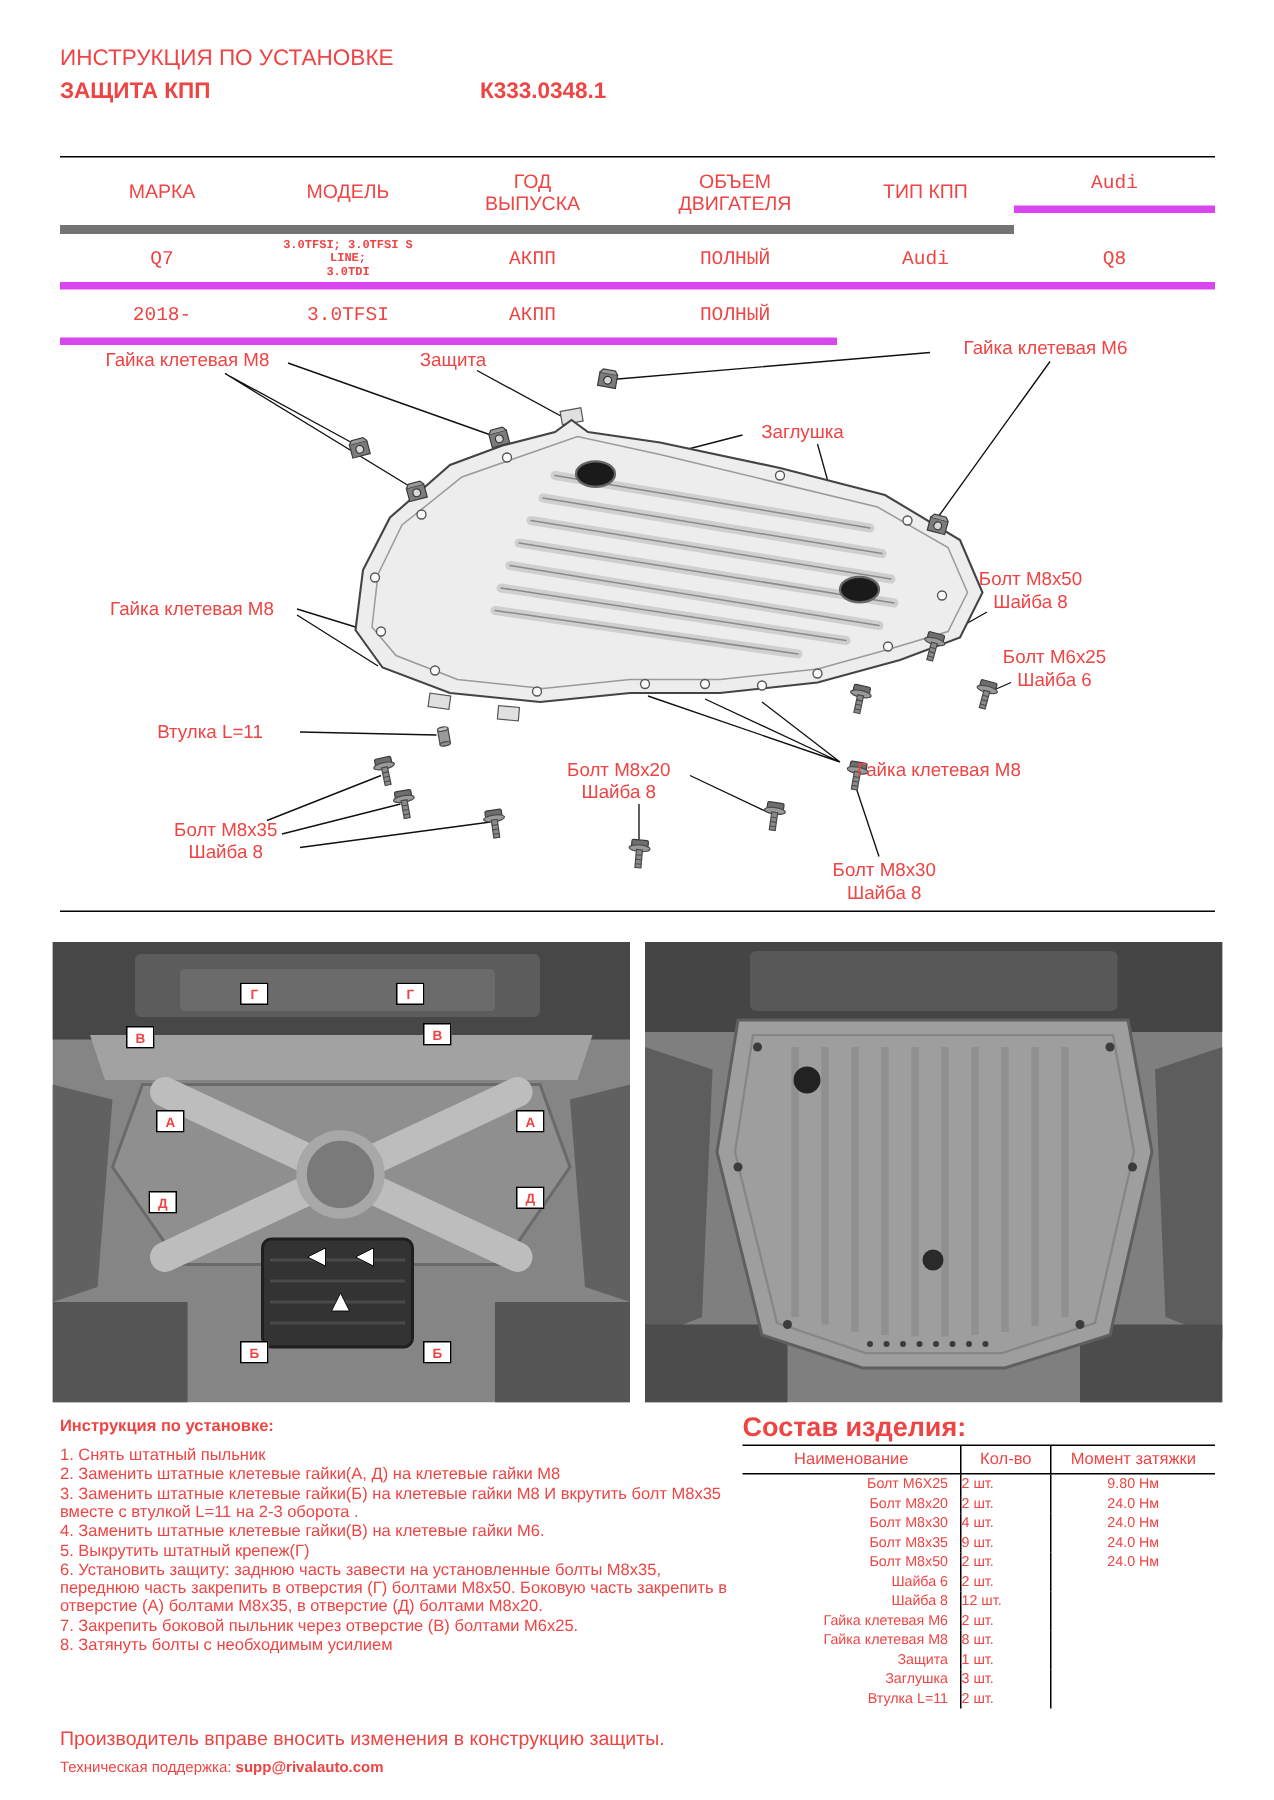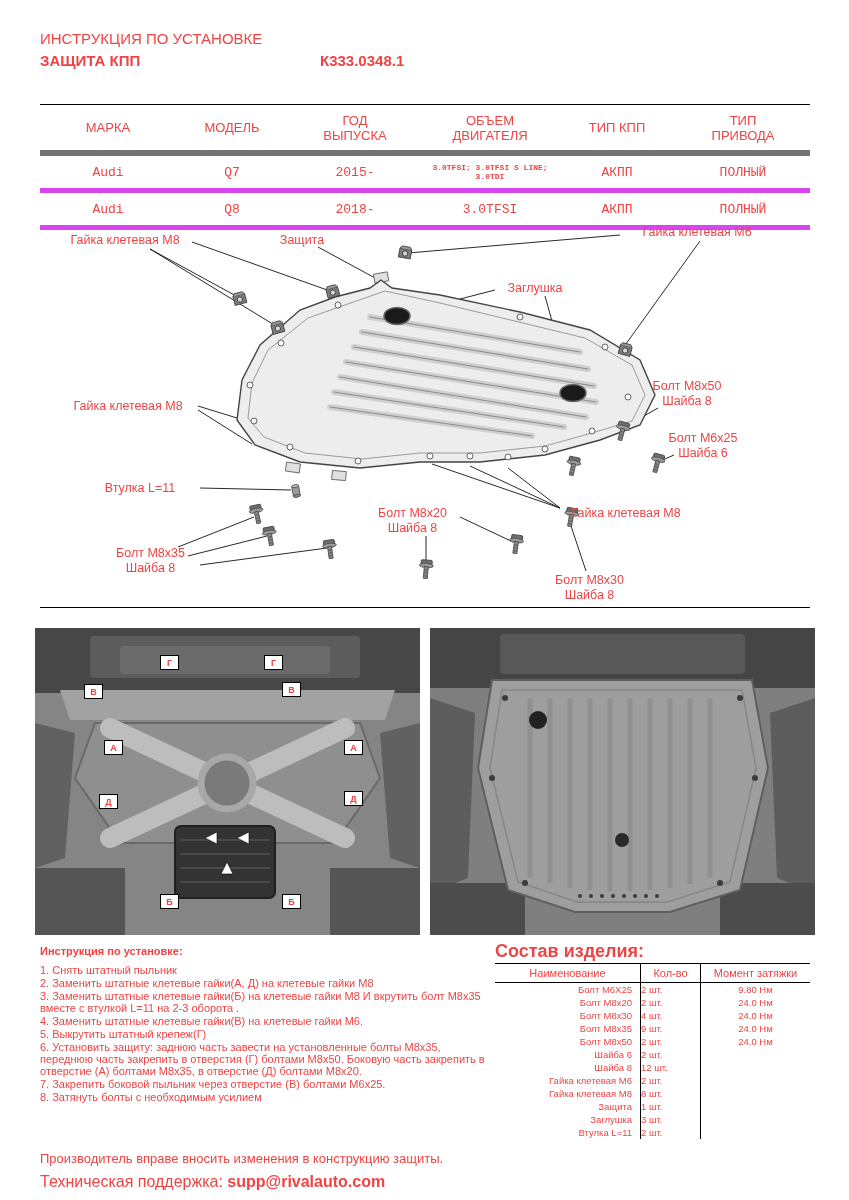--- a/index.html
+++ b/index.html
@@ -44,45 +44,42 @@
     grid-template-columns:145px 60px 110px;border-top:1px solid #000;}
   .pt-h{height:18px;display:flex;align-items:center;justify-content:center;font-size:11px;
     border-bottom:1px solid #000;}
   .pt-c{height:13px;line-height:13px;font-size:9.5px;}
   .pt-name{text-align:right;padding-right:8px;}
   .pt-qty{}
   .pt-torque{text-align:center;}
   .vline{border-left:1px solid #000;}
 
   .footer-line1{left:40px;top:1151px;font-size:13px;}
-  .footer-line2{left:40px;top:1173px;font-size:16px;}
+  .footer-line2{left:40px;top:1173px;font-size:10px;}
 </style>
 </head>
 <body>
 
 <div class="page">
 
   <div class="abs doc-title">ИНСТРУКЦИЯ ПО УСТАНОВКЕ</div>
   <div class="abs product-title">ЗАЩИТА КПП</div>
   <div class="abs part-number">К333.0348.1</div>
 
   <div class="abs spec-table">
     <div class="spec-th">МАРКА</div>
     <div class="spec-th">МОДЕЛЬ</div>
     <div class="spec-th">ГОД
 ВЫПУСКА</div>
     <div class="spec-th">ОБЪЕМ
 ДВИГАТЕЛЯ</div>
     <div class="spec-th">ТИП КПП</div>
-    <div class="spec-th">ТИП
-ПРИВОДА</div>
 
     <div class="spec-td">Audi</div>
     <div class="spec-td">Q7</div>
-    <div class="spec-td">2015-</div>
     <div class="spec-td small">3.0TFSI; 3.0TFSI S LINE;
 3.0TDI</div>
     <div class="spec-td">АКПП</div>
     <div class="spec-td">ПОЛНЫЙ</div>
 
     <div class="spec-td">Audi</div>
     <div class="spec-td">Q8</div>
     <div class="spec-td">2018-</div>
     <div class="spec-td">3.0TFSI</div>
     <div class="spec-td">АКПП</div>

